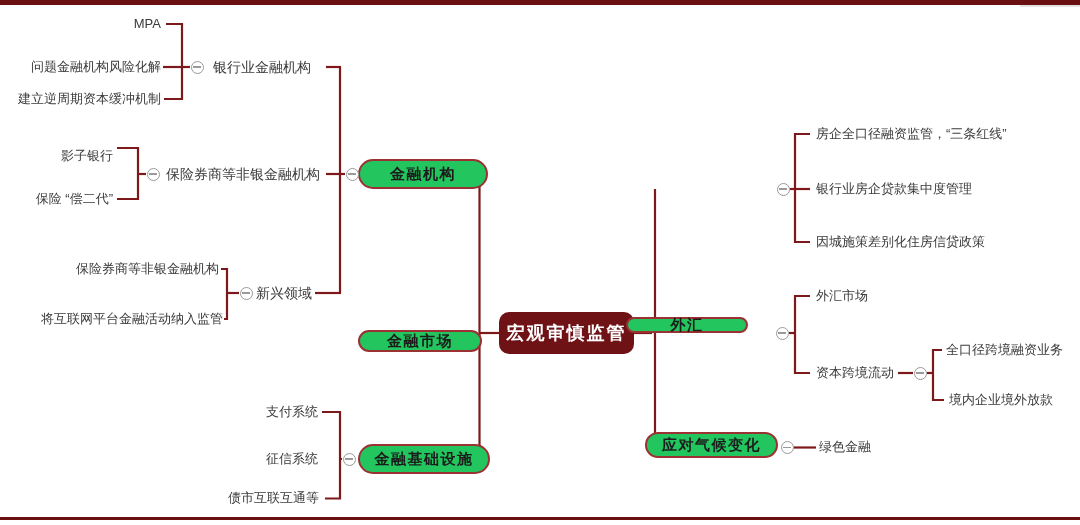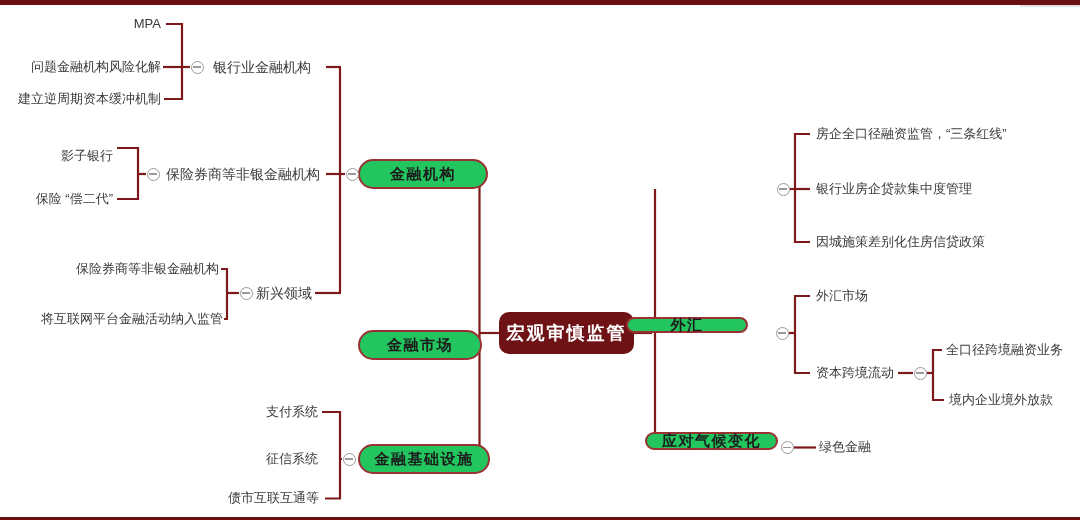--- a/index.html
+++ b/index.html
@@ -74,25 +74,25 @@
     <path d="M810 296 H795 V373 H810"></path>
     <path d="M898 373 H913"></path>
     <path d="M927 373 H933"></path>
     <path d="M942 350 H933 V400 H944"></path>
     <path d="M793.5 447.5 H816"></path>
   </svg>
 
   <div class="center-node" style="left:499px;top:312px;width:135px;height:42px;">宏观审慎监管</div>
 
   <div class="pill" style="left:358px;top:159px;width:130px;height:30px;">金融机构</div>
-  <div class="pill" style="left:358px;top:330px;width:124px;height:30px;">金融市场</div>
+  <div class="pill" style="left:358px;top:330px;width:124px;height:22px;">金融市场</div>
   <div class="pill" style="left:358px;top:444px;width:132px;height:30px;">金融基础设施</div>
 
   <div class="pill" style="left:626px;top:317px;width:122px;height:16px;text-align:center;">外汇</div>
-  <div class="pill" style="left:645px;top:432px;width:133px;height:18px;">应对气候变化</div>
+  <div class="pill" style="left:645px;top:432px;width:133px;height:26px;">应对气候变化</div>
 
   <div class="midlabel" style="left:213px;top:57px;">银行业金融机构</div>
   <div class="midlabel" style="left:166px;top:164px;">保险券商等非银金融机构</div>
   <div class="midlabel" style="left:256px;top:283px;">新兴领域</div>
 
   <div class="leaf" style="right:919px;top:14px;text-align:right;">MPA</div>
   <div class="leaf" style="right:919px;top:57px;text-align:right;">问题金融机构风险化解</div>
   <div class="leaf" style="right:919px;top:89px;text-align:right;">建立逆周期资本缓冲机制</div>
   <div class="leaf" style="right:967px;top:146px;text-align:right;">影子银行</div>
   <div class="leaf" style="right:967px;top:189px;text-align:right;">保险 “偿二代”</div>

